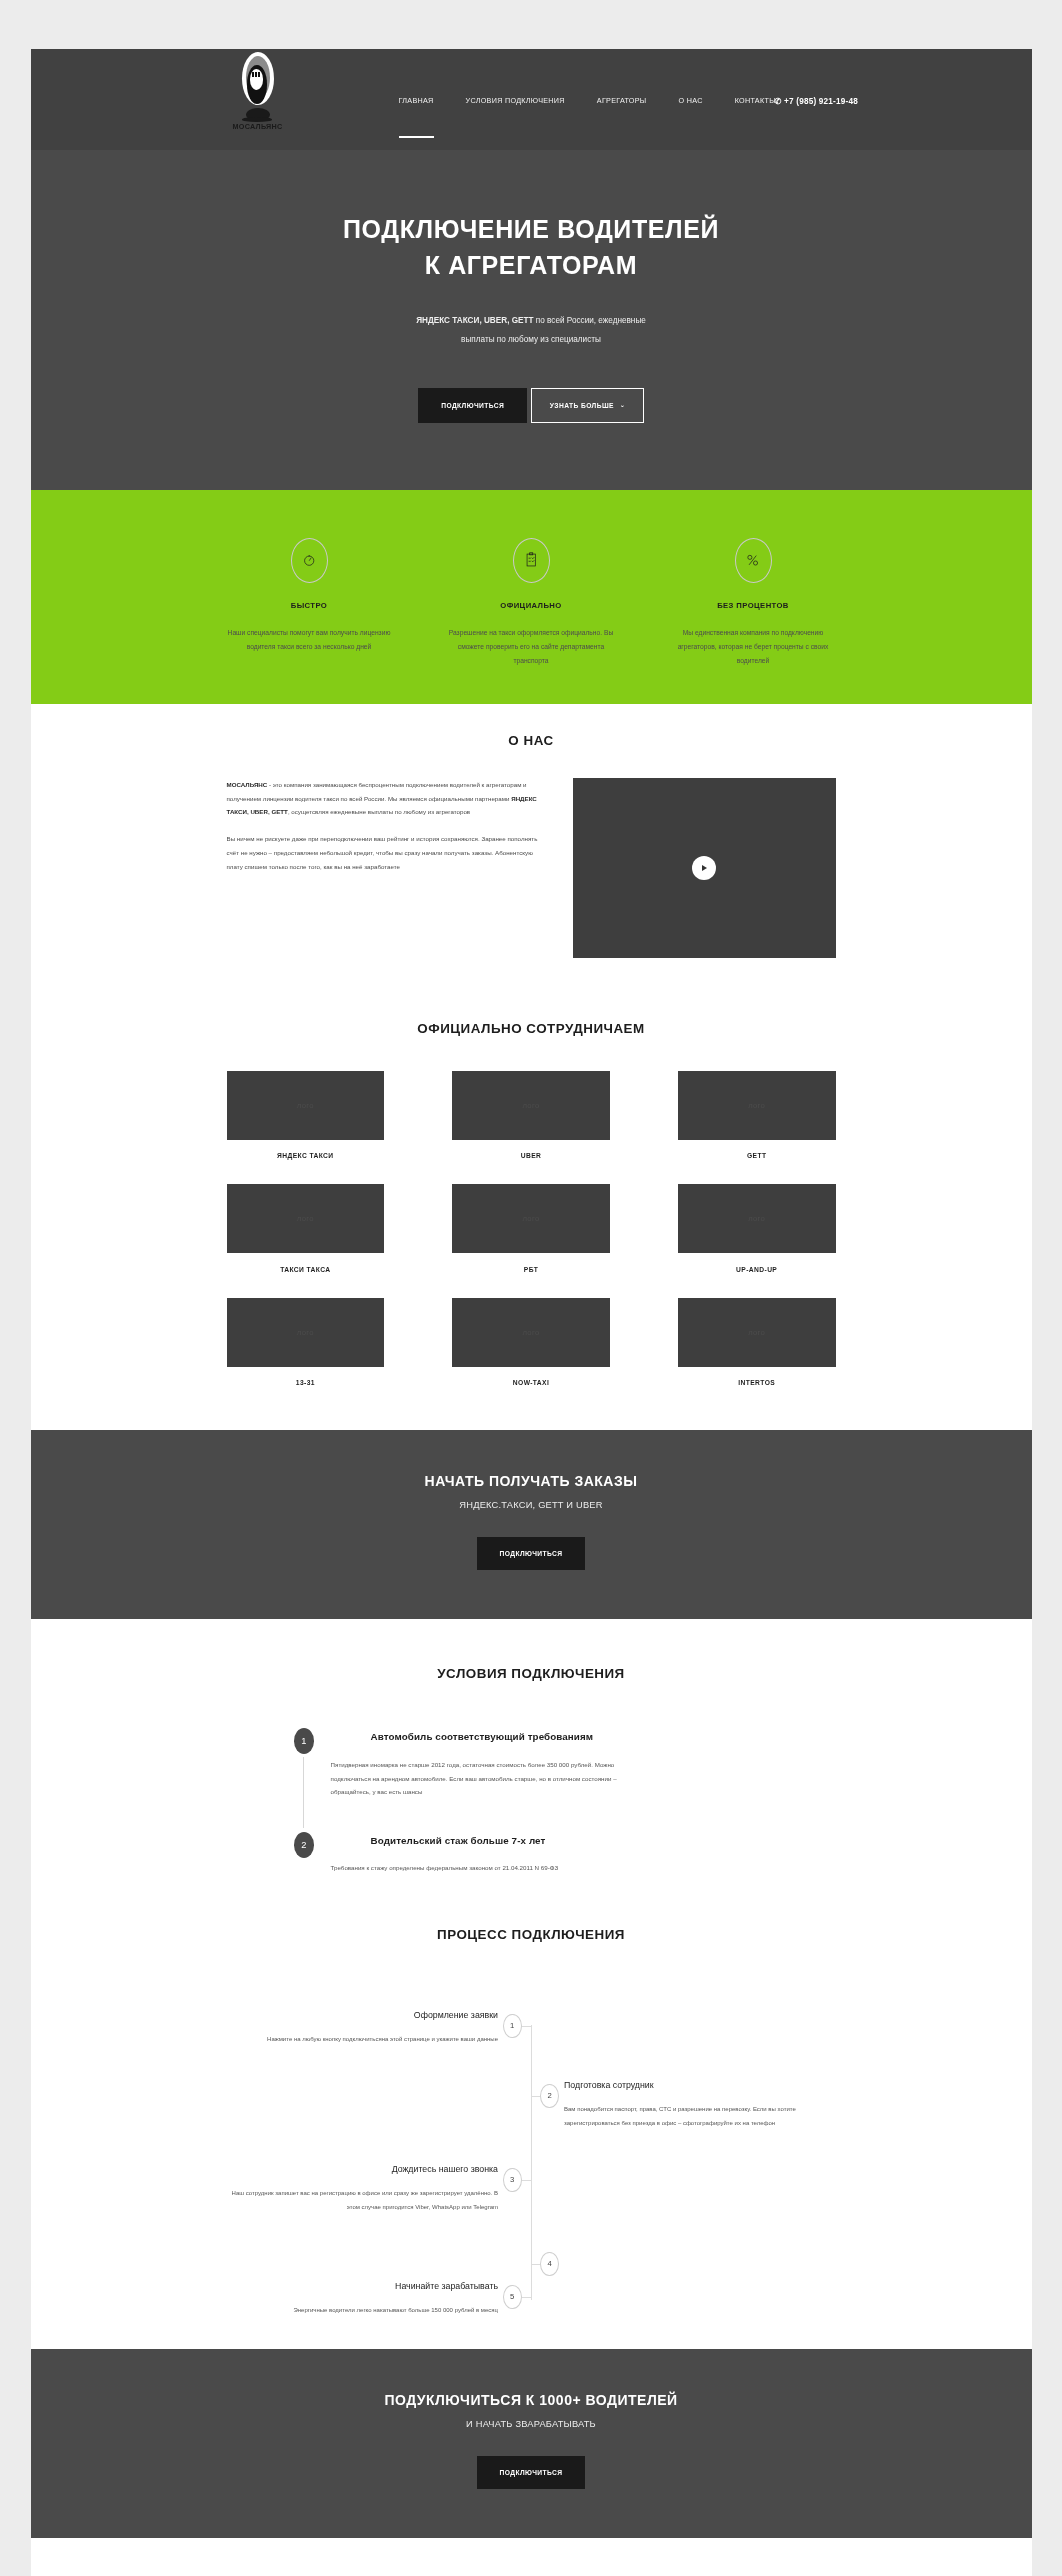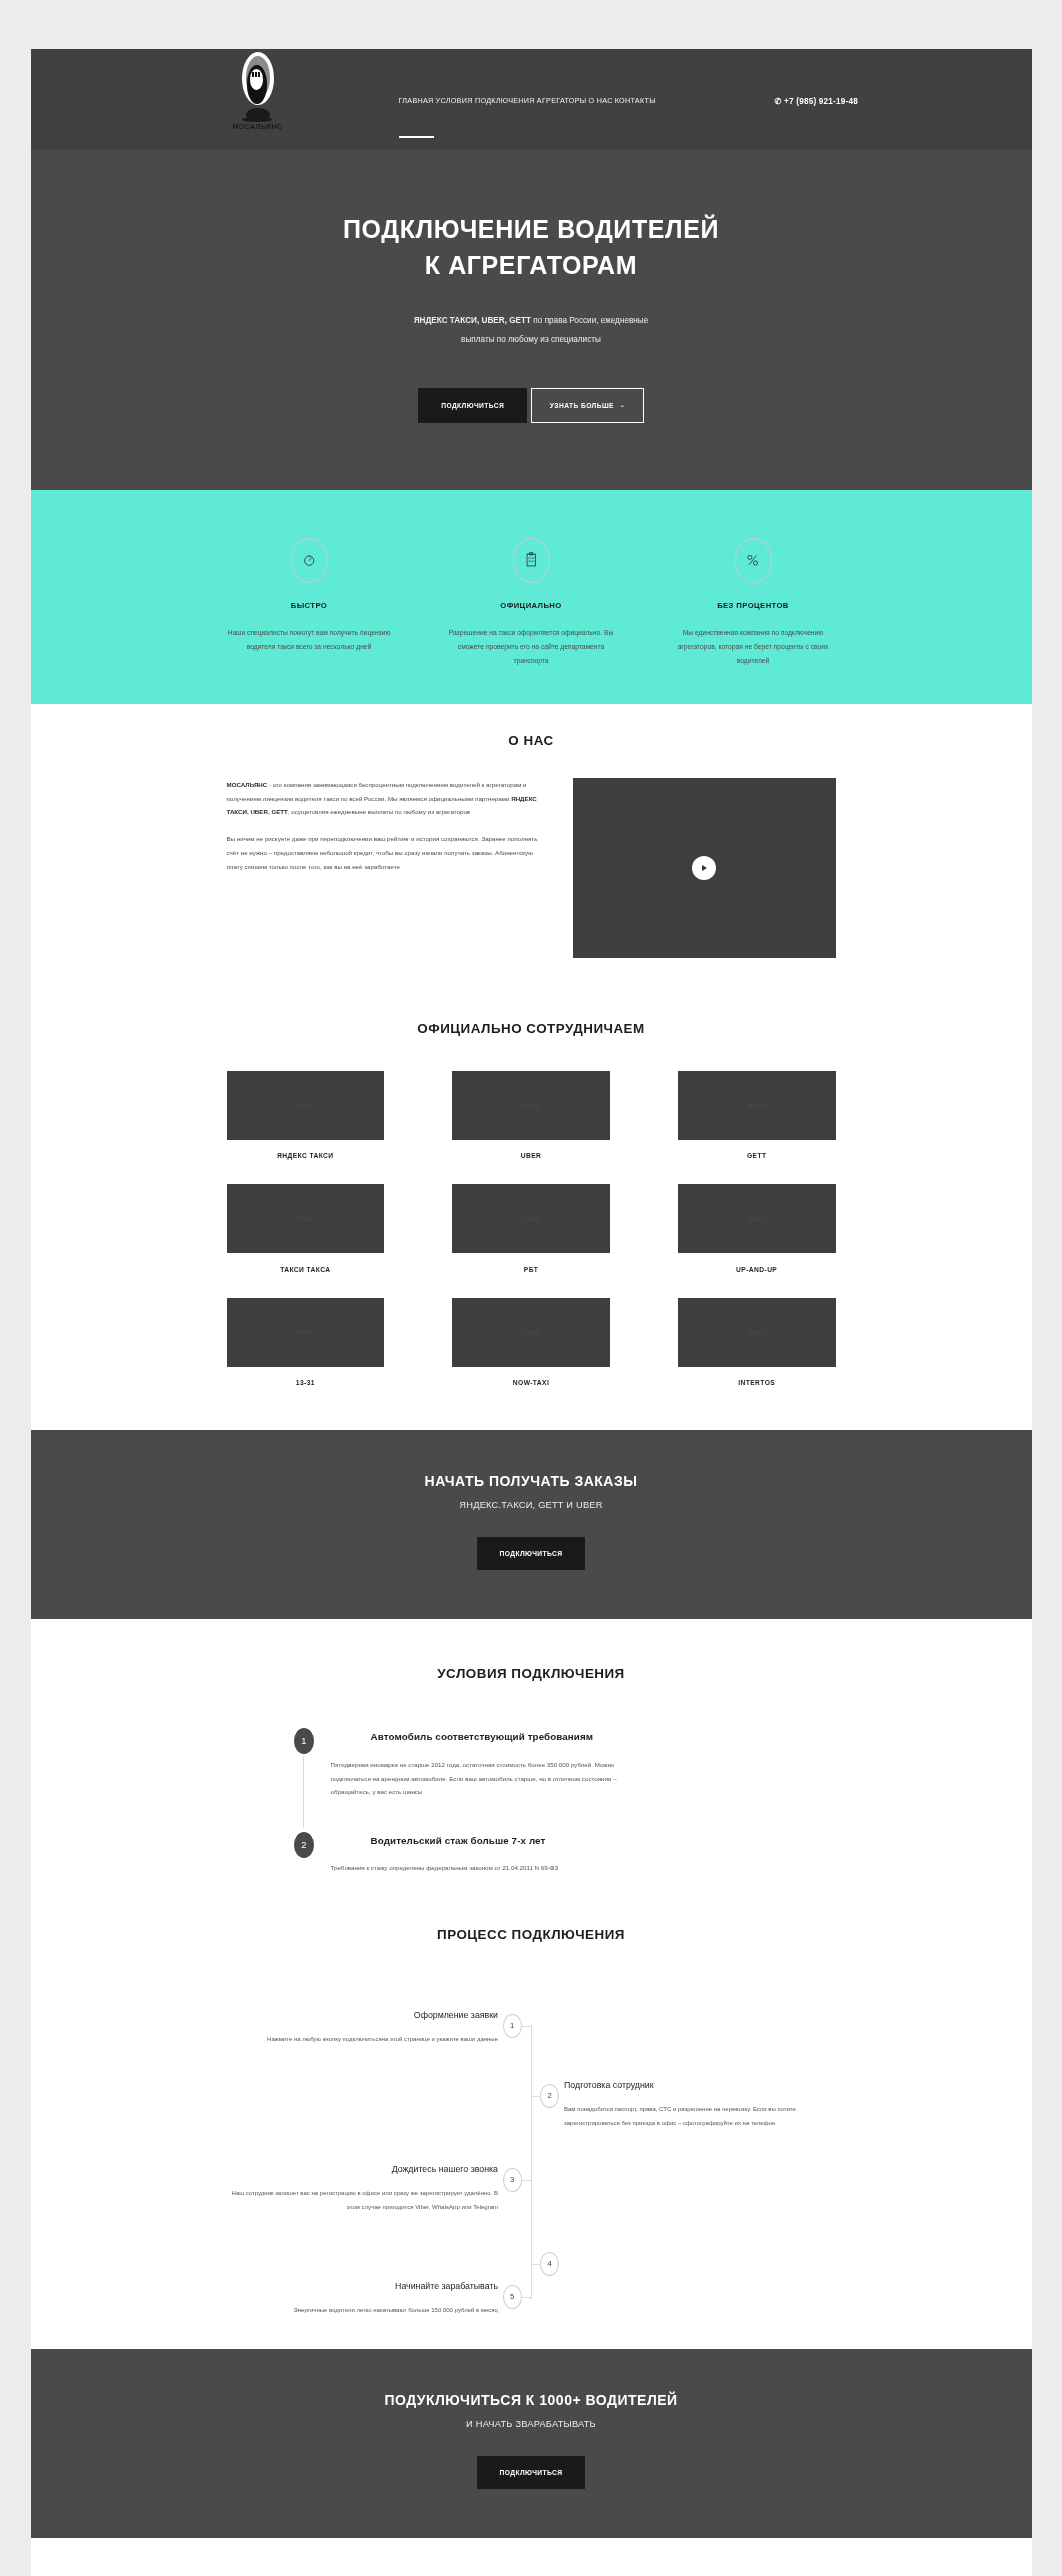--- a/index.html
+++ b/index.html
@@ -72,21 +72,21 @@
   }
   .logo-text {
     font-size: 7.2px; letter-spacing: 0.3px; color: #1a1a1a; font-weight: 700;
     margin-top: 1.5px;
   }
   .nav {
     position: absolute;
     left: 368px;
     display: flex;
     align-items: center;
-    gap: 2px;
+    gap: 32px;
     top: 47%;
   }
   .nav a {
     color: #f2f2f2;
     font-size: 7.2px;
     letter-spacing: 0.3px;
     text-decoration: none;
     font-weight: 500;
     position: relative;
     padding-bottom: 2.1px;
@@ -156,21 +156,21 @@
     letter-spacing:0.4px;
     padding: 13px 17.5px;
     cursor:pointer;
     text-transform:uppercase;
     display:flex; align-items:center; gap:6.2px;
   }
   .caret { font-size: 5.7px; }
 
   
   .features {
-    background:#5eead4;
+    background:#84cc16;
     padding: 48px 196px 36px;
     display:flex;
     justify-content: space-between;
   }
   .feature {
     width: 165px;
     text-align:center;
   }
   .feature .ic {
     width: 37px; height: 45px;
@@ -365,21 +365,21 @@
       <span>+7 (985) 921-19-48</span>
     </div>
   </header>
 
   <section class="hero">
     <h1>
       <span>ПОДКЛЮЧЕНИЕ ВОДИТЕЛЕЙ</span><br>
       <span>К АГРЕГАТОРАМ</span>
     </h1>
     <div class="sub">
-      <b>ЯНДЕКС ТАКСИ, UBER, GETT</b><span> по права России, ежедневные</span><br>
+      <b>ЯНДЕКС ТАКСИ, UBER, GETT</b><span> по всей России, ежедневные</span><br>
       <span>выплаты по любому из специалисты</span>
     </div>
     <div class="hero-buttons">
       <button class="btn-dark">ПОДКЛЮЧИТЬСЯ</button>
       <button class="btn-outline">
         <span>УЗНАТЬ БОЛЬШЕ</span>
         <span class="caret">⌄</span>
       </button>
     </div>
   </section>

